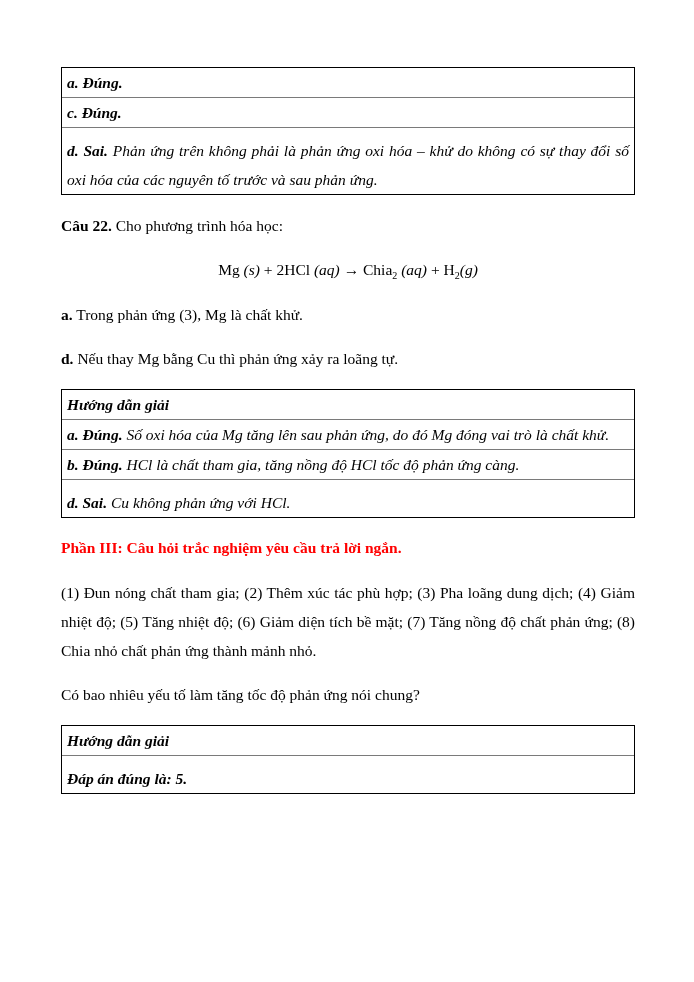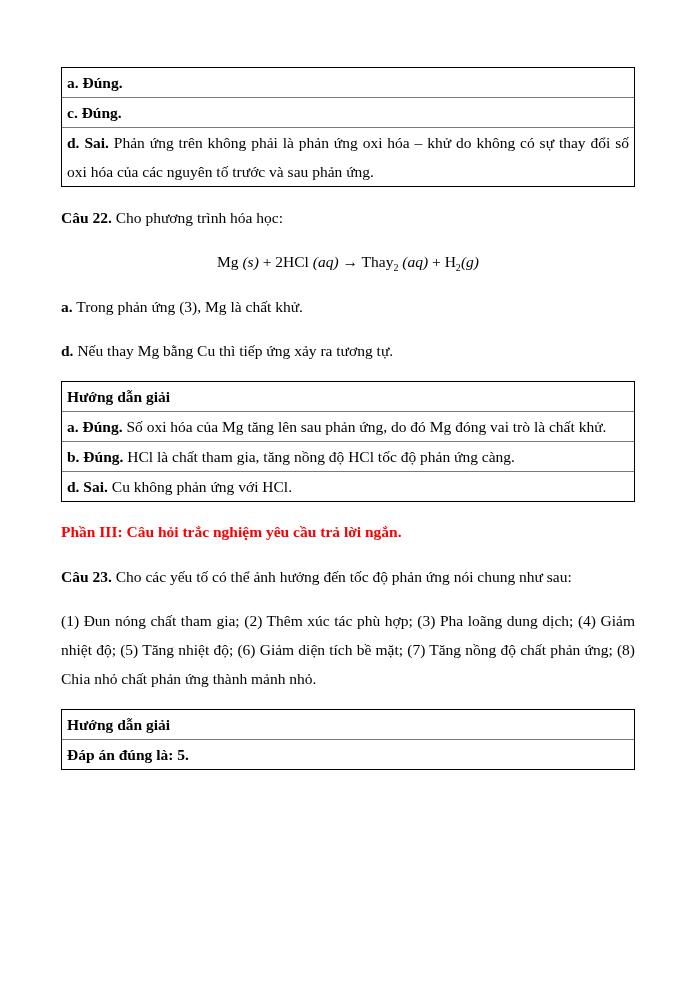--- a/index.html
+++ b/index.html
@@ -14,62 +14,63 @@
     padding: 64px 59px 20px 61px;
     font-family: "Liberation Serif", serif;
     font-size: 15.5px;
     color: #000000;
   }
   .para { line-height: 29px; text-align: justify; }
   .eq   { line-height: 29px; text-align: center; }
   .box {
     border: 1px solid var(--box_border, #000);
     margin: 3px 0;
+    font-style: italic;
   }
   .brow {
     line-height: 29px;
     padding: 0 5px;
     border-bottom: 1px solid var(--row_divider, #7a7a7a);
     text-align: justify;
   }
-  .brow:last-child { border-bottom: none; }
+  .brow:last-child { border-bottom: none; margin-top: 8px; }
   .b { font-weight: bold; }
   .i { font-style: italic; }
   .red { color: var(--accent_red, #ff0000); font-weight: bold; }
   sub, sup { font-size: 0.65em; line-height: 0; }
 </style>
 </head>
 <body>
 
 <div class="page">
 
   <div class="box">
     <div class="brow"><span class="b">a. Đúng.</span><span></span></div>
     <div class="brow"><span class="b">c. Đúng.</span><span></span></div>
     <div class="brow"><span class="b">d. Sai.</span><span> Phản ứng trên không phải là phản ứng oxi hóa – khử do không có sự thay đổi số oxi hóa của các nguyên tố trước và sau phản ứng.</span></div>
   </div>
 
   <p class="para"><span class="b">Câu 22.</span><span> Cho phương trình hóa học:</span></p>
 
-  <p class="eq"><span>Mg </span><span class="i">(s)</span><span> + 2HCl </span><span class="i">(aq)</span><span> → Thay</span><sub>2</sub><span> </span><span class="i">(aq)</span><span> + H</span><sub>2</sub><span class="i">(g)</span></p>
+  <p class="eq"><span>Mg </span><span class="i">(s)</span><span> + 2HCl </span><span class="i">(aq)</span><span> → Chia</span><sub>2</sub><span> </span><span class="i">(aq)</span><span> + H</span><sub>2</sub><span class="i">(g)</span></p>
 
   <p class="para"><span class="b">a.</span><span> Trong phản ứng (3), Mg là chất khử.</span></p>
-  <p class="para"><span class="b">d.</span><span> Nếu thay Mg bằng Cu thì tiếp ứng xảy ra tương tự.</span></p>
+  <p class="para"><span class="b">d.</span><span> Nếu thay Mg bằng Cu thì phản ứng xảy ra loãng tự.</span></p>
 
   <div class="box">
     <div class="brow"><span class="b">Hướng dẫn giải</span></div>
     <div class="brow"><span class="b">a. Đúng.</span><span> Số oxi hóa của Mg tăng lên sau phản ứng, do đó Mg đóng vai trò là chất khử.</span></div>
     <div class="brow"><span class="b">b. Đúng.</span><span> HCl là chất tham gia, tăng nồng độ HCl tốc độ phản ứng càng.</span></div>
     <div class="brow"><span class="b">d. Sai.</span><span> Cu không phản ứng với HCl.</span></div>
   </div>
 
   <p class="para red">Phần III: Câu hỏi trắc nghiệm yêu cầu trả lời ngắn.</p>
 
-  <p class="para"><span class="b">Câu 23.</span><span> Cho các yếu tố có thể ảnh hưởng đến tốc độ phản ứng nói chung như sau:</span></p>
   <p class="para">(1) Đun nóng chất tham gia; (2) Thêm xúc tác phù hợp; (3) Pha loãng dung dịch; (4) Giảm nhiệt độ; (5) Tăng nhiệt độ; (6) Giảm diện tích bề mặt; (7) Tăng nồng độ chất phản ứng; (8) Chia nhỏ chất phản ứng thành mảnh nhỏ.</p>
+  <p class="para">Có bao nhiêu yếu tố làm tăng tốc độ phản ứng nói chung?</p>
 
   <div class="box">
     <div class="brow"><span class="b">Hướng dẫn giải</span></div>
     <div class="brow"><span class="b">Đáp án đúng là: 5.</span></div>
 
   </div>
 
 </div>
 
 </body></html>

